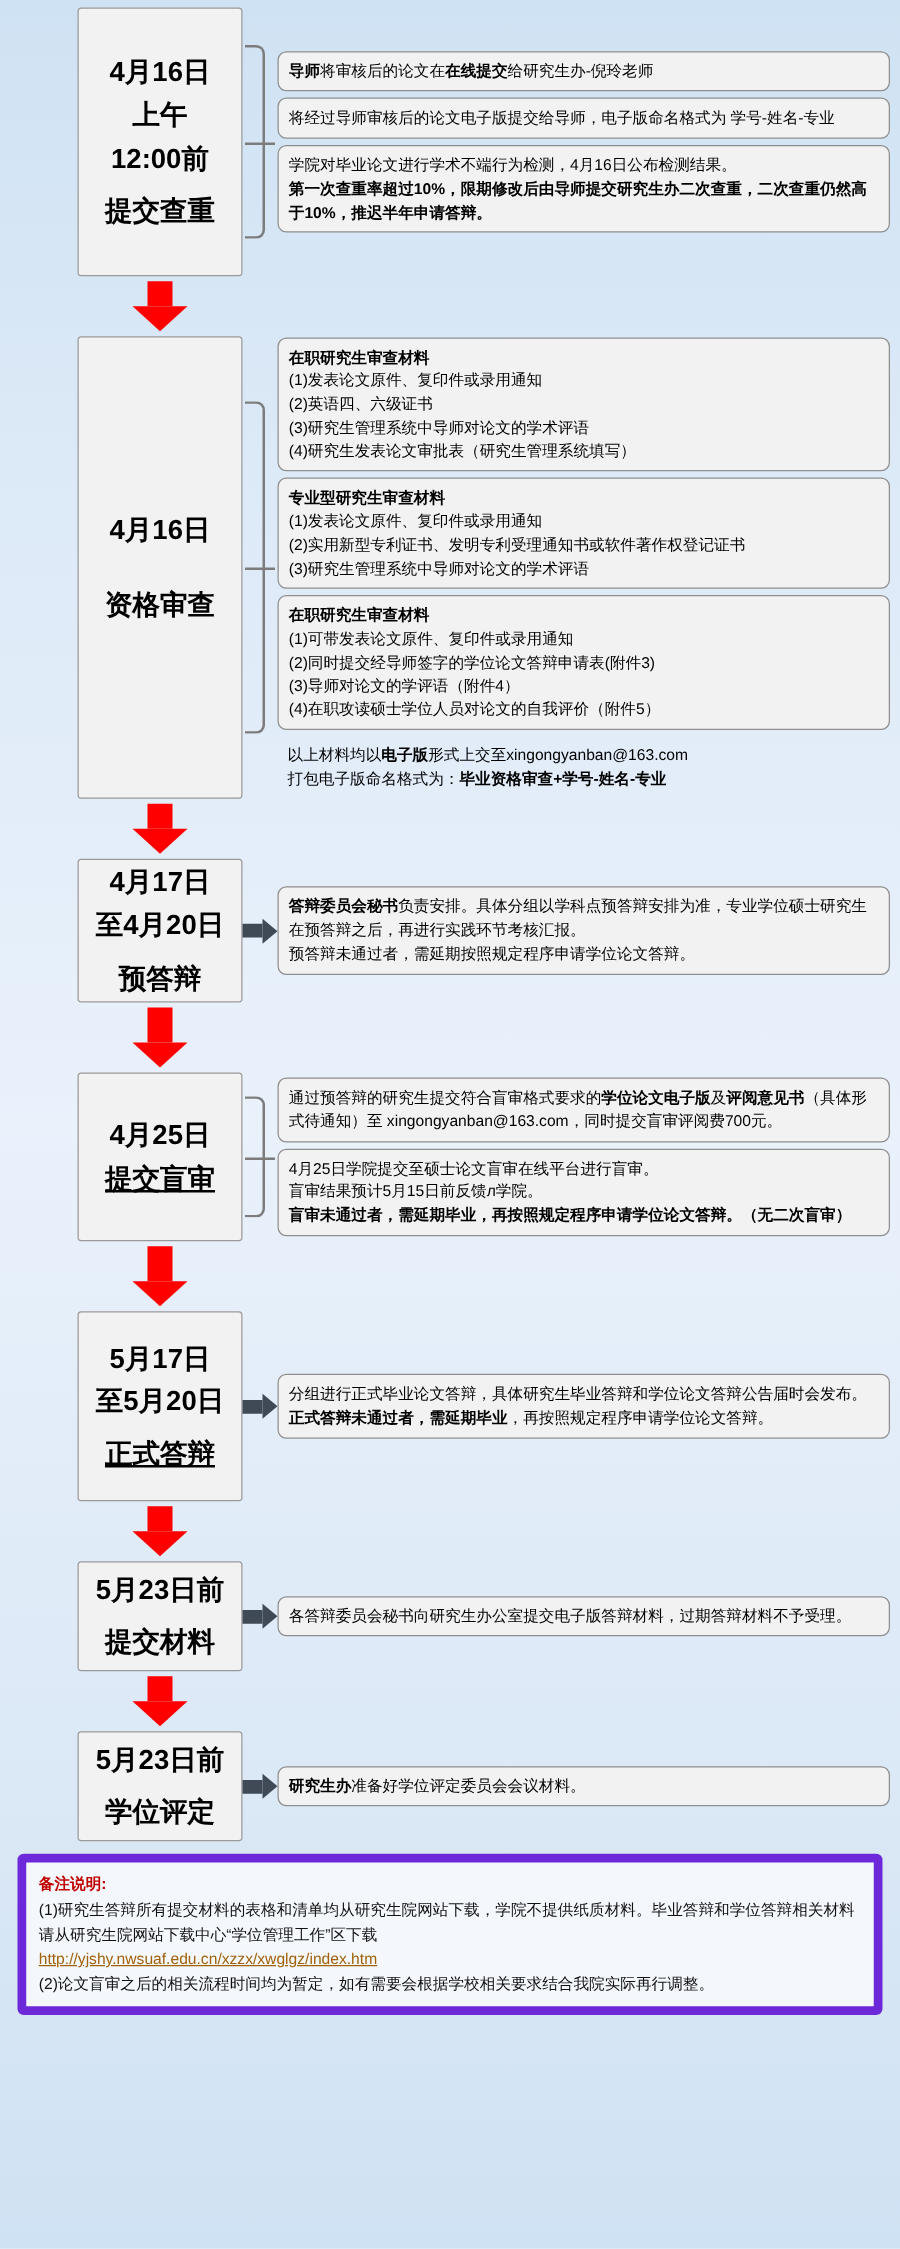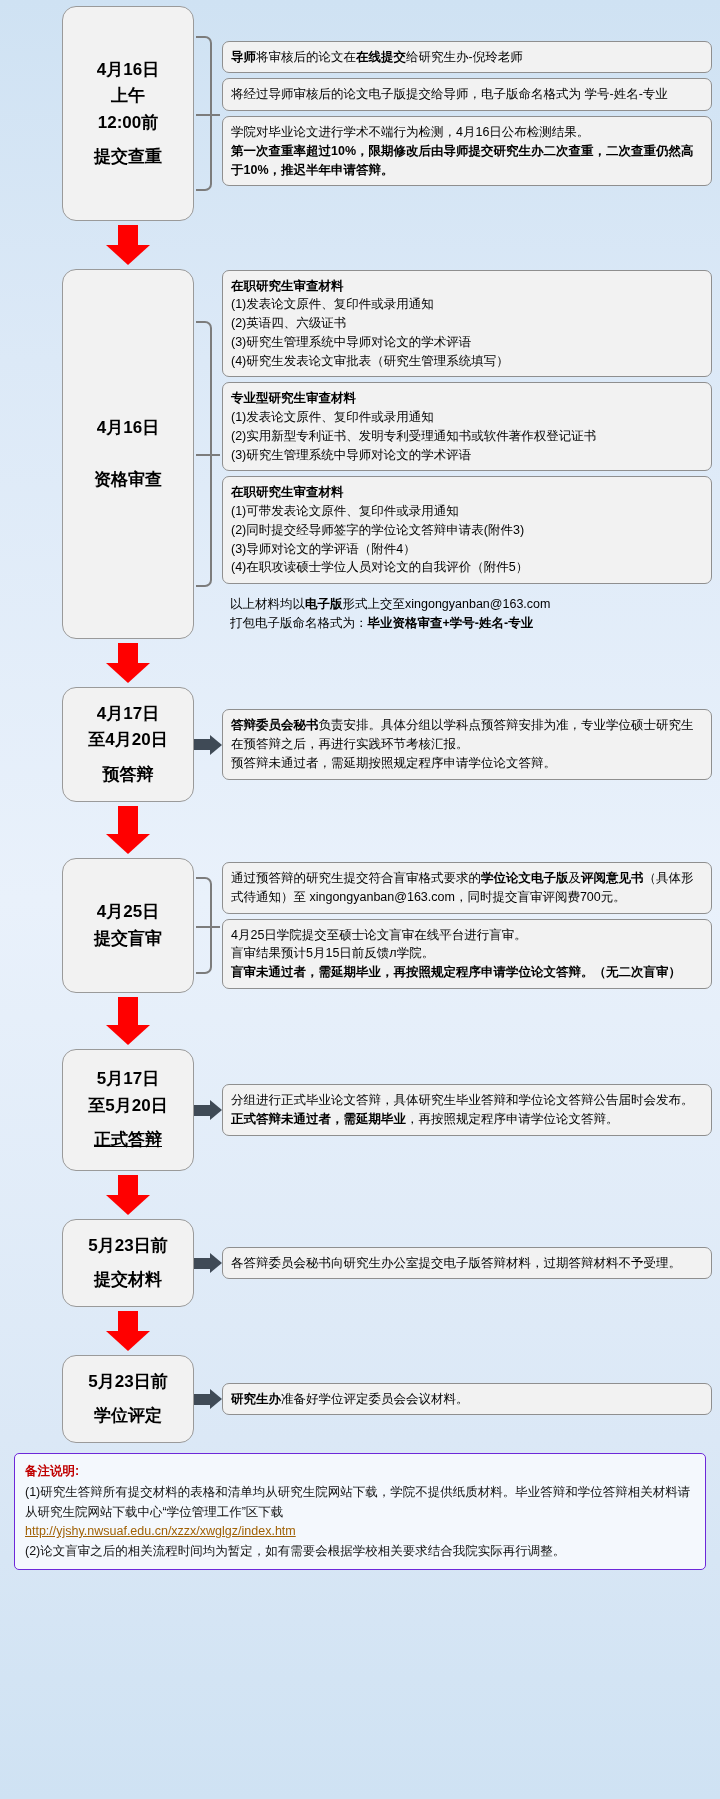--- a/index.html
+++ b/index.html
@@ -9,26 +9,26 @@
     background:linear-gradient(180deg,#cfe2f3 0%,#dce9f7 20%,#e9f1fb 50%,#dbe8f6 80%,#cfe2f3 100%);
     font-family:"Liberation Sans","DejaVu Sans",sans-serif;
     color:#111;
   }
   .page{position:relative;width:720px;padding:6px 0 10px 0;box-sizing:border-box;}
 
   .stage-box{
     width:132px;
     background:#f2f2f2;
     border:1px solid #9a9a9a;
-    border-radius:14px;
+    border-radius:3px;
     box-sizing:border-box;
     display:flex;flex-direction:column;align-items:center;justify-content:center;
     padding:10px 4px;
     font-weight:bold;
-    font-size:17px;
+    font-size:22px;
     line-height:1.55;
     text-align:center;
     color:#000;
   }
   .stage-box .ln{display:block;white-space:nowrap;}
 
   .note{
     background:#f2f2f2;
     border:1px solid #8f8f8f;
     border-radius:7px;
@@ -90,21 +90,21 @@
   .left-pad{width:62px;flex:0 0 62px;}
   .stagewrap{flex:0 0 132px;display:flex;align-items:center;}
   .notes{flex:1;display:flex;flex-direction:column;justify-content:center;}
 
   .arrowwrap{width:720px;display:flex;}
   .arrowwrap .ap{width:62px;flex:0 0 62px;}
   .arrowwrap .ac{flex:0 0 132px;display:flex;justify-content:center;}
 
   .footer{
     margin:10px 14px 8px 14px;
-    border:1px solid #6d28d9;
+    border:7px solid #6d28d9;
     border-radius:5px;
     background:#f4f8fd;
     padding:8px 10px;
     font-size:12.5px;
     line-height:1.55;
   }
   .footer .ftitle{color:#c00000;font-weight:bold;margin-bottom:2px;}
   .footer .link{color:#a16207;word-break:break-all;}
   .footer p{margin:0;}
 </style>
@@ -200,21 +200,21 @@
           <div class="head"></div>
       </div>
     </div>
   </div>
 
   <div class="block">
     <div class="left-pad"></div>
     <div class="stagewrap">
       <div class="stage-box" style="height:135px;">
         <span class="ln">4月25日</span>
-        <span class="ln" style="margin-top:0;">提交盲审</span>
+        <span class="ln" style="margin-top:0;text-decoration:underline;">提交盲审</span>
       </div>
     </div>
     <div class="connector">
       <div class="bracket"></div>
       <div class="brk-line"></div>
     </div>
     <div class="notes">
       <div class="note">通过预答辩的研究生提交符合盲审格式要求的<b>学位论文电子版</b>及<b>评阅意见书</b>（具体形式待通知）至 xingongyanban@163.com，同时提交盲审评阅费700元。</div>
       <div class="note">4月25日学院提交至硕士论文盲审在线平台进行盲审。<br>盲审结果预计5月15日前反馈л学院。<br><b>盲审未通过者，需延期毕业，再按照规定程序申请学位论文答辩。（无二次盲审）</b></div>
     </div>
@@ -226,21 +226,21 @@
       <div class="arrow-down tall">
         <div class="shaft"></div>
           <div class="head"></div>
       </div>
     </div>
   </div>
 
   <div class="block">
     <div class="left-pad"></div>
     <div class="stagewrap">
-      <div class="stage-box" style="height:122px;">
+      <div class="stage-box" style="height:152px;">
         <span class="ln">5月17日</span>
         <span class="ln">至5月20日</span>
         <span class="ln" style="margin-top:8px;text-decoration:underline;">正式答辩</span>
       </div>
     </div>
     <div class="grey-arrow">
       <div class="gshaft"></div>
         <div class="ghead"></div>
     </div>
     <div class="notes">

